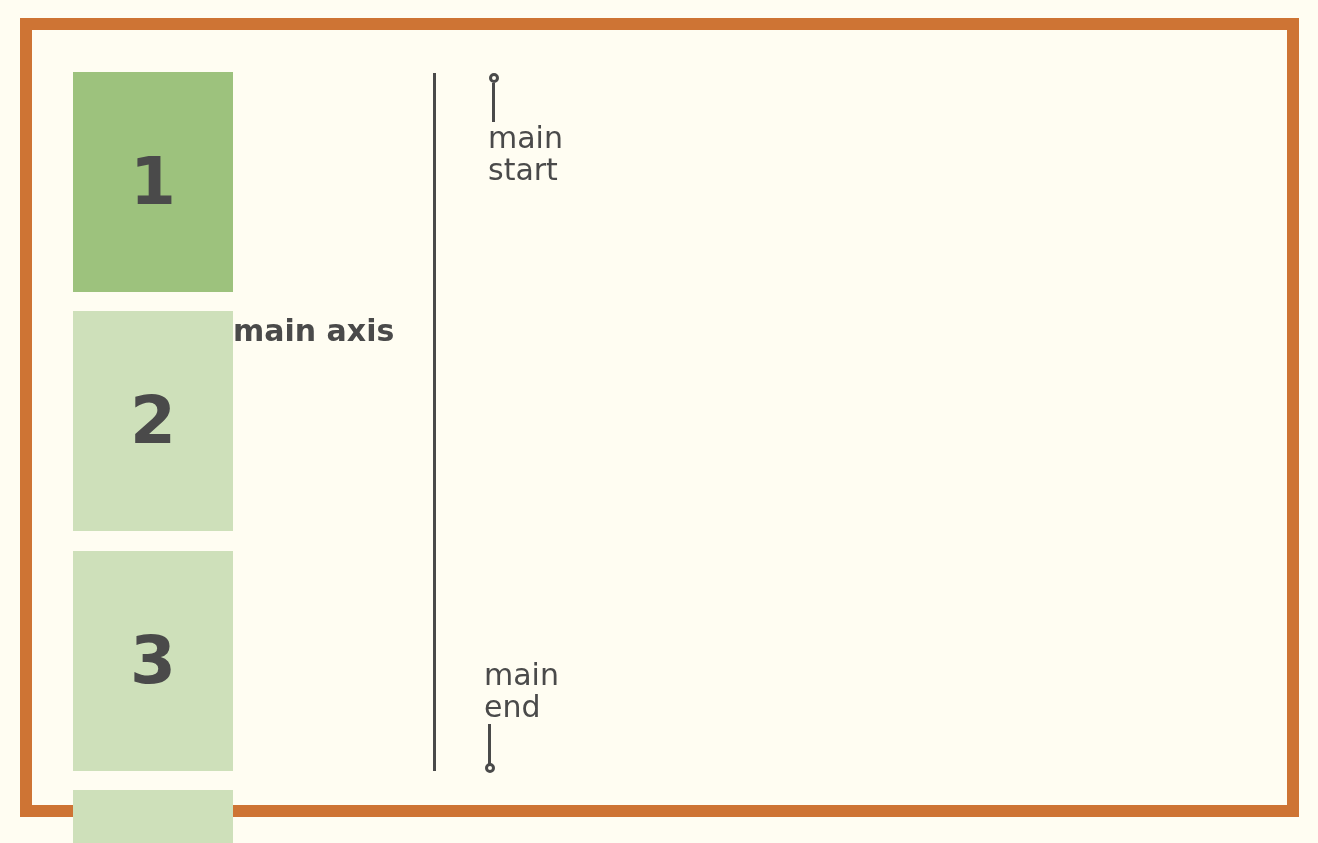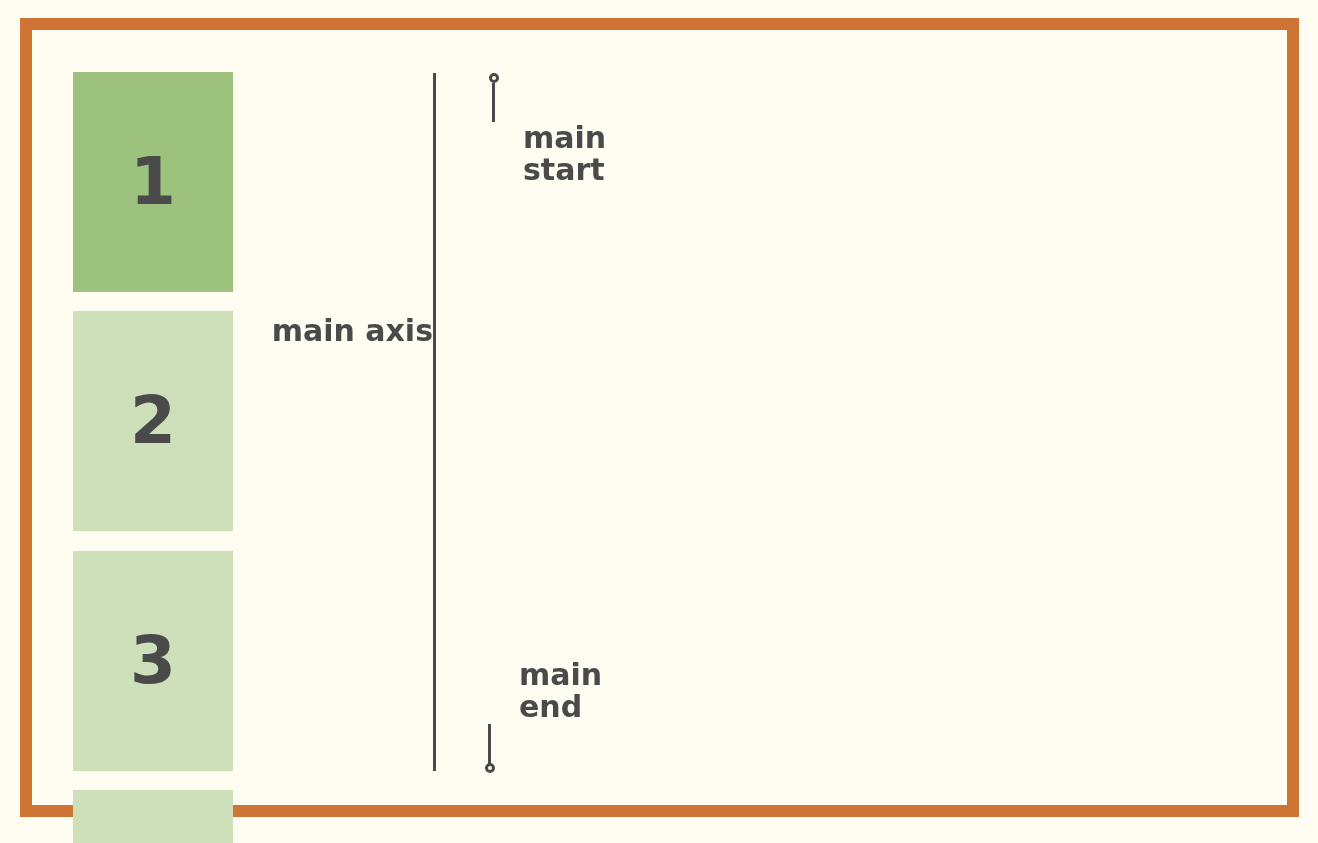--- a/index.html
+++ b/index.html
@@ -52,35 +52,34 @@
     width: 3px;
     height: 698px;
     background: var(--ink, #4A4A4A);
     z-index: 2;
   }
   .axis-label {
     position: absolute;
     left: 233px;
     top: 313px;
     width: 200px;
-    text-align: right;
+    text-align: left;
     font-size: 30px;
     font-weight: bold;
     color: var(--ink, #4A4A4A);
     z-index: 2;
   }
   .marker-label {
     position: absolute;
     font-size: 30px;
-    font-weight: bold;
+    font-weight: normal;
     line-height: 32px;
     color: var(--ink, #4A4A4A);
     white-space: pre-line;
     z-index: 2;
-    margin-left: 35px;
   }
   .start-label { left: 488px; top: 122px; }
   .end-label   { left: 484px; top: 659px; }
   .marker-dot {
     position: absolute;
     width: 10px;
     height: 10px;
     box-sizing: border-box;
     border: 3.5px solid var(--ink, #4A4A4A);
     border-radius: 50%;

